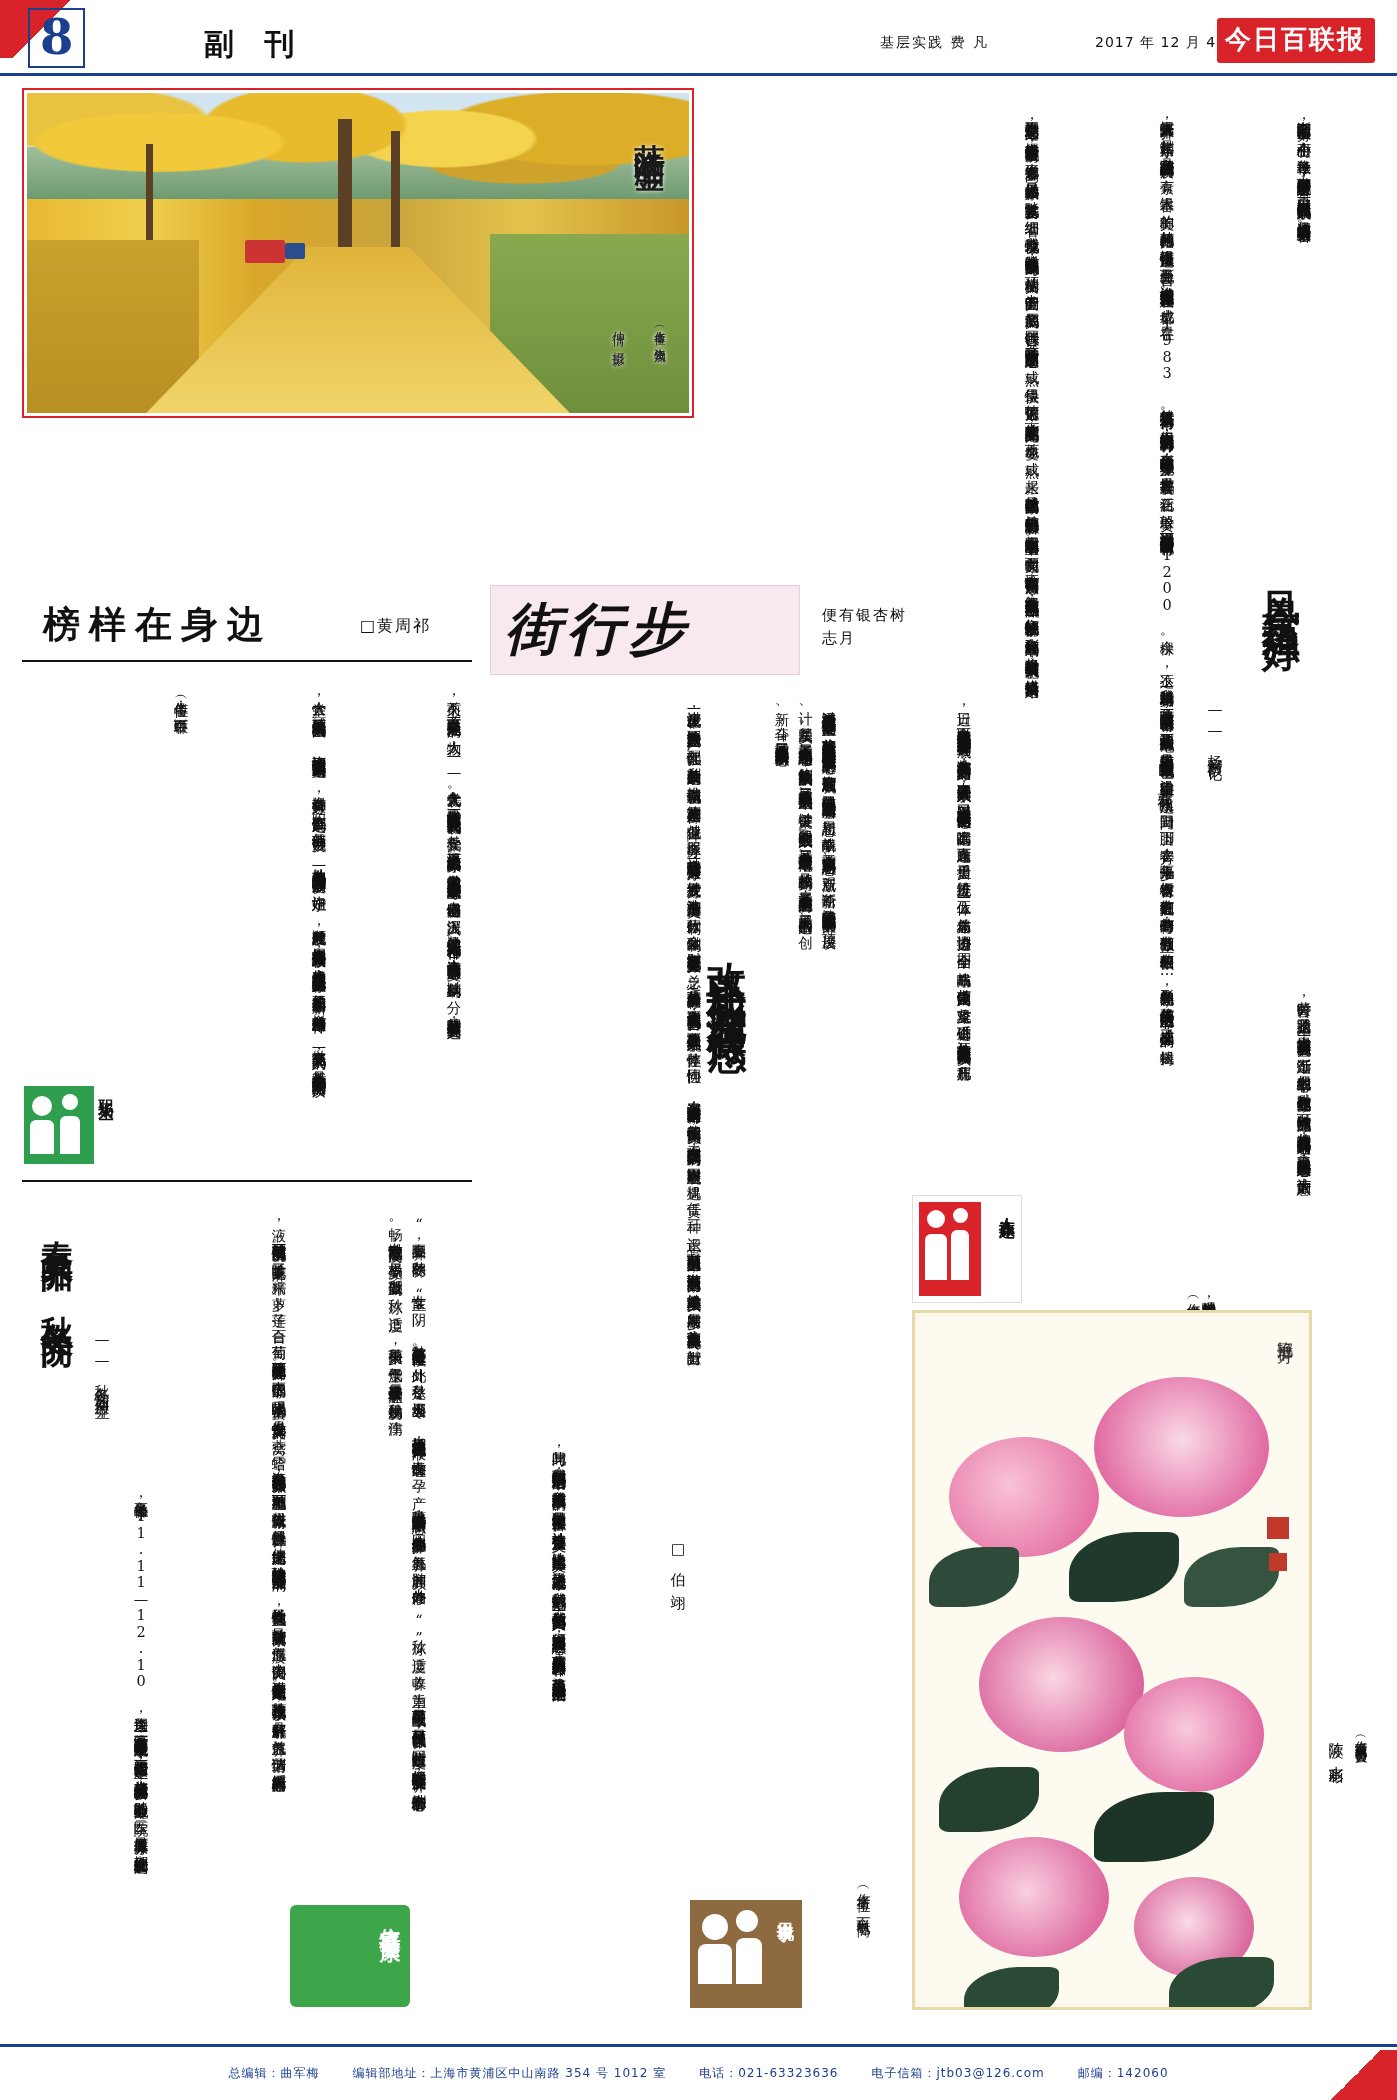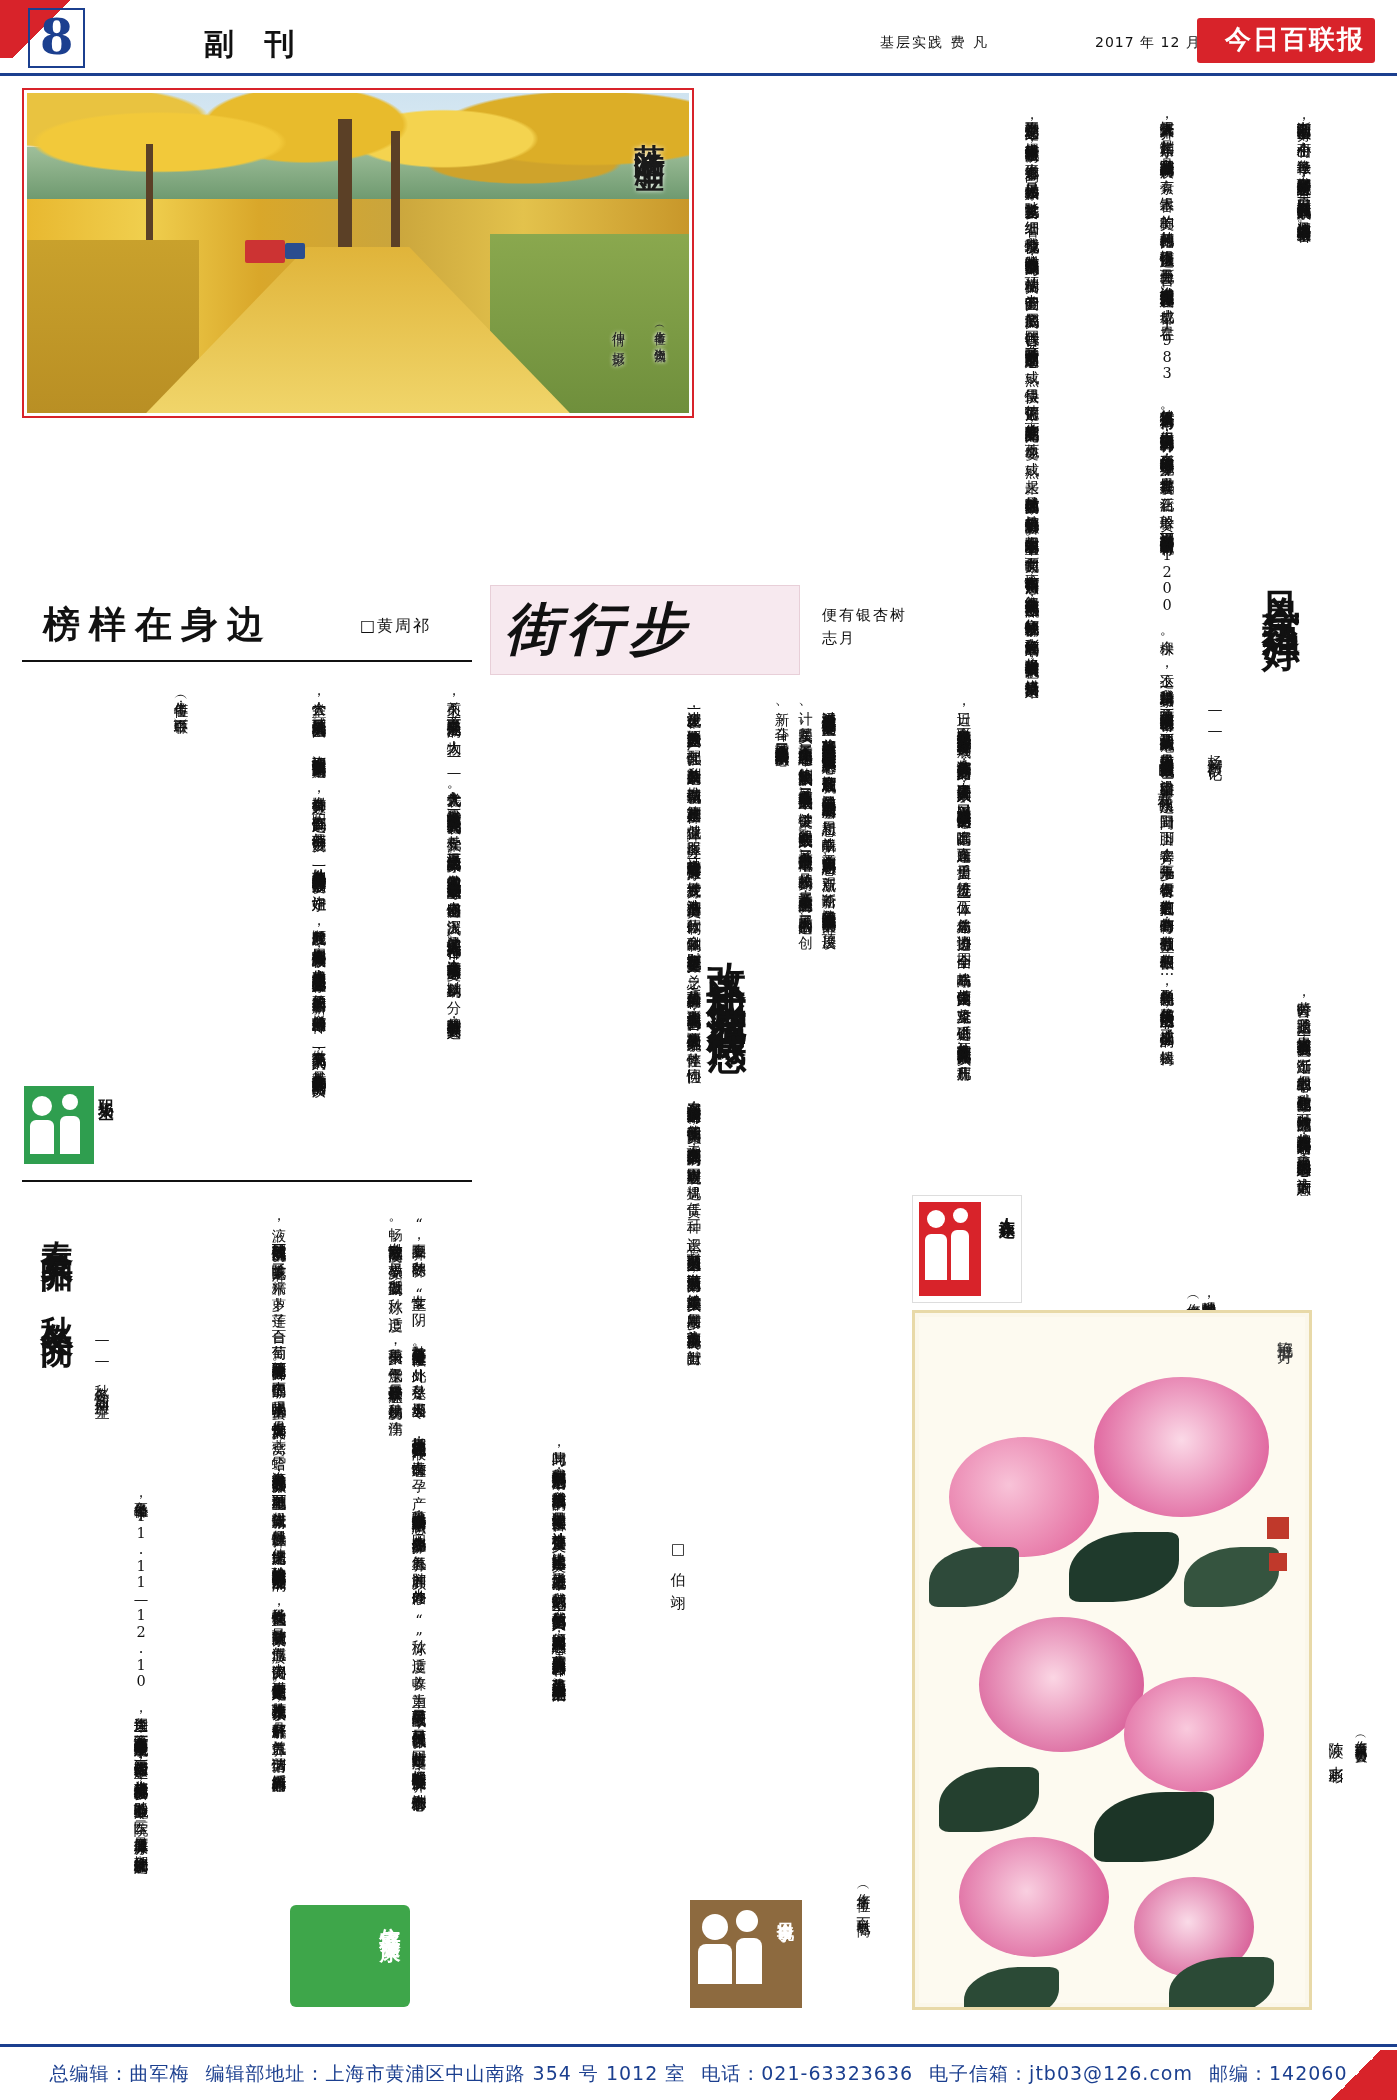--- a/index.html
+++ b/index.html
@@ -37,21 +37,21 @@
   }
   .editor-line {
     position:absolute; left:880px; top:34px; font-size:14px; letter-spacing:2px;
   }
   .date-line {
     position:absolute; left:1095px; top:34px; font-size:14px; letter-spacing:1px;
   }
   .paper-logo {
     position:absolute; right:22px; top:18px;
     background:#d8232a; color:#fff; font-size:26px; font-weight:bold;
-    padding:4px 10px 6px 28px; letter-spacing:2px;
+    padding:4px 10px 6px 8px; letter-spacing:2px;
     font-family:"DejaVu Serif","Liberation Serif",serif;
     border-radius:3px;
   }
 
   
   .v {
     writing-mode: vertical-rl;
     text-orientation: upright;
     font-family:"DejaVu Serif","Liberation Serif",serif;
   }
@@ -263,21 +263,21 @@
   .paint-caption2 {
     position:absolute; left:1352px; top:1730px; height:280px;
     font-size:12.5px; letter-spacing:1px;
   }
 
   
   .footer {
     position:absolute; left:0; bottom:0; width:1397px; height:56px;
     border-top:3px solid #1b3f8f;
     display:flex; align-items:center; justify-content:center;
-    gap:16px; font-size:19px; color:#1b3f8f; letter-spacing:1px;
+    gap:33px; font-size:12px; color:#1b3f8f; letter-spacing:1px;
   }
   .footer-corner {
     position:absolute; right:0; bottom:0; width:70px; height:50px;
     background: linear-gradient(315deg,#d8232a 0 55%, transparent 55%);
   }
 </style>
 </head>
 <body>
 
 <div class="page">

